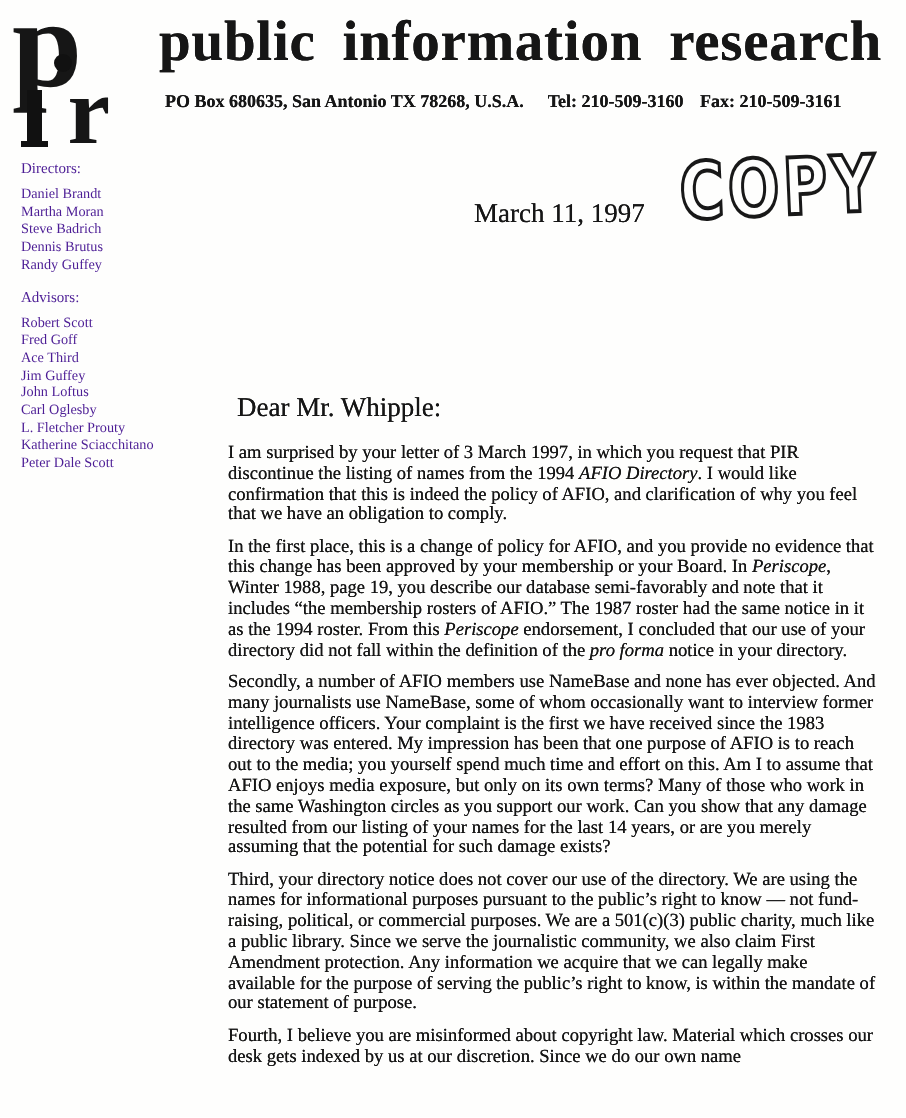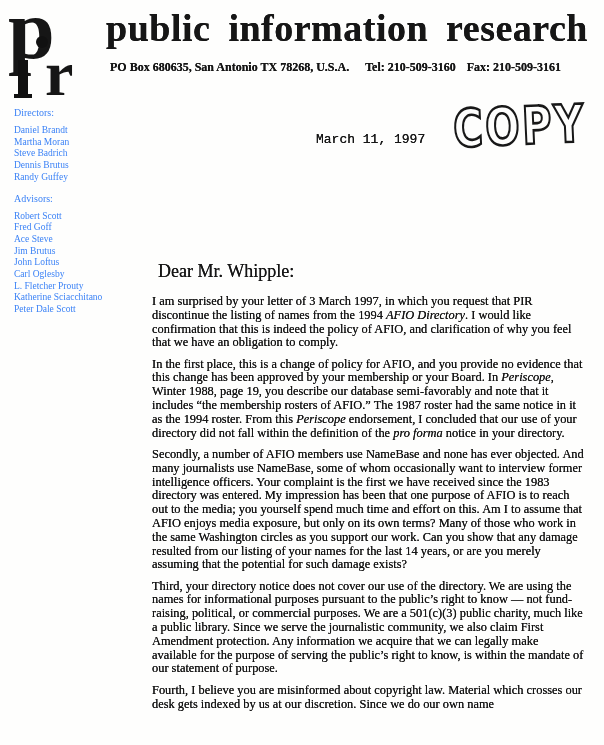--- a/index.html
+++ b/index.html
@@ -15,26 +15,26 @@
   .logo-stem::after{content:"";position:absolute;left:-4px;bottom:0;width:18px;height:4px;background:#111;}
   .logo-r{position:absolute;left:33px;top:38px;font-weight:bold;font-size:64px;line-height:1;}
   .title{
     position:absolute;left:106px;top:9px;font-weight:bold;font-size:38px;line-height:1;
     letter-spacing:0.5px;word-spacing:8px;white-space:nowrap;text-shadow:0 0 .4px currentColor;
   }
   .addr{position:absolute;left:110px;top:60px;font-weight:bold;font-size:12px;white-space:nowrap;text-shadow:0 0 .3px currentColor;}
   .addr-tel{margin-left:13px;text-align:center;}
   .addr-fax{margin-left:8px;}
   
-  .sidebar{position:absolute;left:14px;top:107px;color:#3b82f6;width:130px;}
+  .sidebar{position:absolute;left:14px;top:107px;color:#4c1d95;width:130px;}
   .sb-h{font-size:10px;line-height:12px;margin-bottom:6px;}
   .sb-item{font-size:9.5px;line-height:11.7px;white-space:nowrap;}
   .sb-gap{margin-top:9px;}
   
-  .date{position:absolute;left:316px;top:132px;font-size:13px;text-shadow:0 0 .3px currentColor;font-family:Liberation Mono, monospace;}
+  .date{position:absolute;left:316px;top:132px;font-size:18px;text-shadow:0 0 .3px currentColor;}
   .stamp{
     position:absolute;left:452px;top:103px;font-family:"DejaVu Sans",sans-serif;font-weight:bold;
     font-size:52px;line-height:1;letter-spacing:3px;color:transparent;
     -webkit-text-stroke:2.6px #181818;transform:rotate(-2.5deg) scaleX(0.78);transform-origin:left top;
     white-space:nowrap;
   }
   .recipient{position:absolute;left:163px;top:183px;font-size:12.5px;line-height:13.4px;text-shadow:0 0 .3px currentColor;}
   .salutation{position:absolute;left:158px;top:261px;font-size:18px;text-shadow:0 0 .3px currentColor;}
   .body{position:absolute;left:152px;top:295px;width:434px;font-size:12.4px;line-height:13.8px;text-shadow:0 0 .3px currentColor;}
   .body p{margin:0 0 7.5px 0;}
@@ -66,22 +66,22 @@
         <div class="sb-item">Daniel Brandt</div>
         <div class="sb-item">Martha Moran</div>
         <div class="sb-item">Steve Badrich</div>
         <div class="sb-item">Dennis Brutus</div>
         <div class="sb-item">Randy Guffey</div>
       </div>
     <div class="sb-h sb-gap">Advisors:</div>
     <div>
         <div class="sb-item">Robert Scott</div>
         <div class="sb-item">Fred Goff</div>
-        <div class="sb-item">Ace Steve</div>
-        <div class="sb-item">Jim Brutus</div>
+        <div class="sb-item">Ace Third</div>
+        <div class="sb-item">Jim Guffey</div>
         <div class="sb-item">John Loftus</div>
         <div class="sb-item">Carl Oglesby</div>
         <div class="sb-item">L. Fletcher Prouty</div>
         <div class="sb-item">Katherine Sciacchitano</div>
         <div class="sb-item">Peter Dale Scott</div>
       </div>
   </div>
 
   <div class="date">March 11, 1997</div>
 

